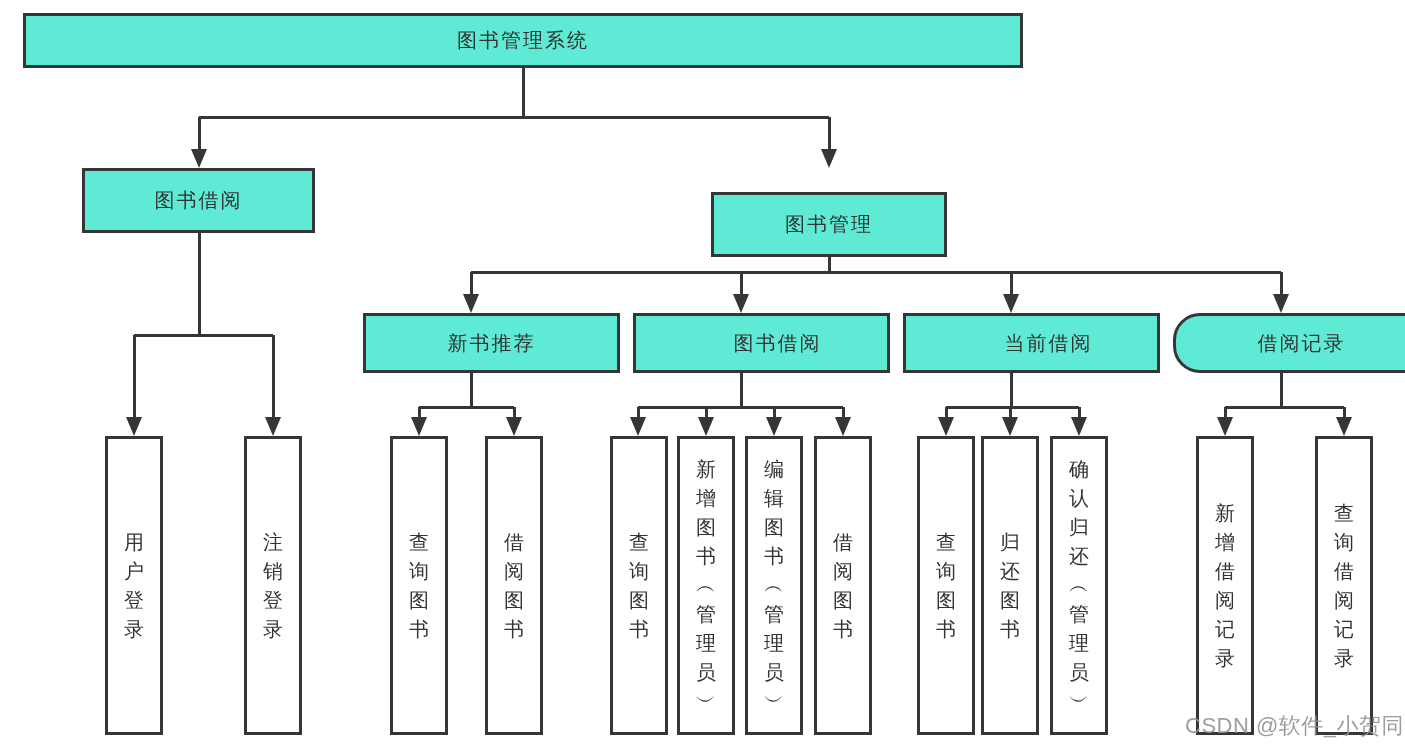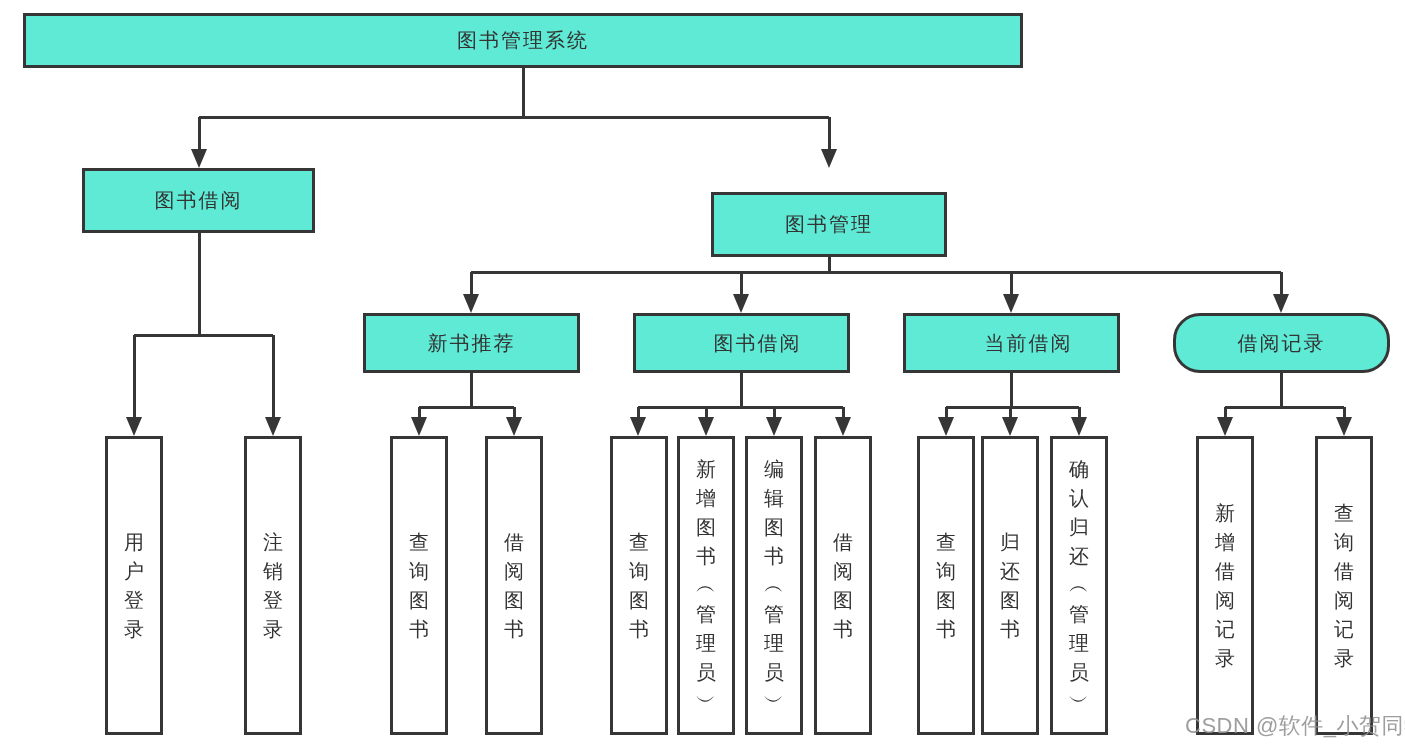--- a/index.html
+++ b/index.html
@@ -27,21 +27,21 @@
     align-items: center;
     justify-content: center;
     font-size: 20px;
     letter-spacing: 2px;
     z-index: 2;
     white-space: nowrap;
   }
   .root-box   { left: 23px;  top: 13px;  width: 1000px; height: 55px; }
   .lvl2-a     { left: 82px;  top: 168px; width: 233px;  height: 65px; }
   .lvl2-b     { left: 711px; top: 168px; width: 236px;  height: 65px; margin-top: 24px; }
-  .lvl3       { top: 313px;  width: 217px; height: 60px; }
+  .lvl3       { top: 313px;  width: 257px; height: 60px; }
   .lvl3-a { left: 363px; }
   .lvl3-b { left: 633px; padding-left: 32px; }
   .lvl3-c { left: 903px; padding-left: 34px; }
   .lvl3-d { left: 1173px; border-radius: 27px; }
   .vbox {
     position: absolute;
     top: 436px;
     width: 58px;
     height: 299px;
     background: #ffffff;

